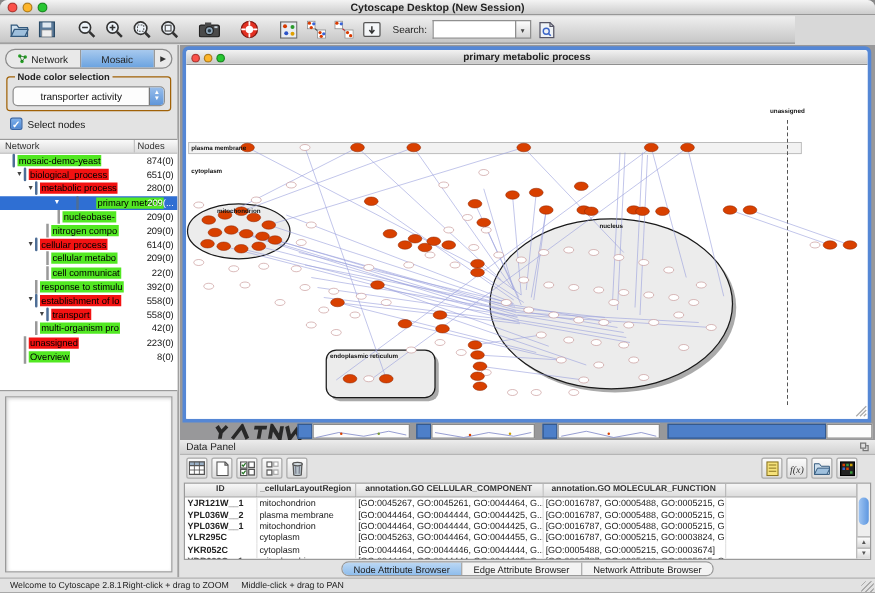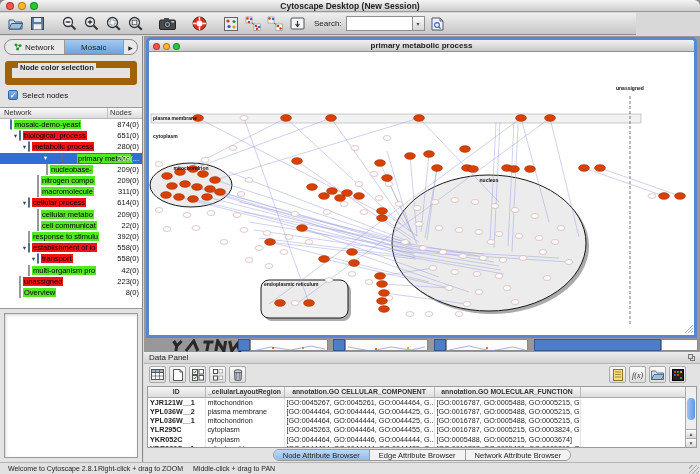--- a/index.html
+++ b/index.html
@@ -35,21 +35,21 @@
   .float-ic{position:absolute;right:4px;top:2px;width:8px;height:8px;}
   .float-ic span{position:absolute;border:1px solid #777;background:#ddd;width:5px;height:5px;}
   .float-ic .b{left:2px;top:2px;} .float-ic .a{left:0;top:0;}
   .ctabs{display:flex;margin:3px 4px 2px 4px;height:16px;border:1px solid #8b8b8b;
     border-radius:8px;overflow:hidden;background:#e9e9e9;}
   .ctab{flex:1;display:flex;align-items:center;justify-content:center;gap:3px;
     font-size:8px;color:#222;border-right:1px solid #9a9a9a;}
   .ctab.active{background:linear-gradient(#a7c9ee,#6ba3e0);}
   .ctab-arrow{width:13px;display:flex;align-items:center;justify-content:center;
     font-size:6px;color:#333;}
-  .grpbox{margin:4px 5px 0 5px;border:7px solid #a16207;border-radius:3px;
+  .grpbox{margin:4px 5px 0 5px;border:1px solid #a16207;border-radius:3px;
     padding:7px 4px 3px 4px;position:relative;}
   .grpbox .legend{position:absolute;top:-5px;left:6px;background:#e3e3e3;
     font-size:7.5px;font-weight:bold;color:#222;padding:0 2px;}
   .dropdown{display:flex;height:16px;border:1px solid #8f8f8f;border-radius:4px;
     background:#fdfdfd;overflow:hidden;align-items:center;}
   .dropdown .dval{flex:1;text-align:center;font-size:8px;color:#111;}
   .dropdown .dstep{width:12px;height:16px;background:linear-gradient(#9cc0ec,#5b93d8);
     border-left:1px solid #777;color:#fff;font-size:5px;line-height:5px;
     display:flex;flex-direction:column;align-items:center;justify-content:center;}
   .chkrow{display:flex;align-items:center;gap:4px;margin:5px 0 4px 8px;}
@@ -272,20 +272,27 @@
           </svg>
         <span>Network</span>
       </span>
       <span class="ctab active">
         <span>Mosaic</span>
       </span>
       <span class="ctab-arrow">▶</span>
     </div>
     <div class="grpbox">
       <span class="legend">Node color selection</span>
+      <div class="dropdown">
+        <span class="dval">transporter activity</span>
+        <span class="dstep">
+            <span>▲</span>
+            <span>▼</span>
+          </span>
+      </div>
     </div>
     <div class="chkrow">
       <span class="chk">✓</span>
       <span class="chklbl">Select nodes</span>
     </div>
     <div class="tree">
       <div class="thead">
         <span class="c1">Network</span>
         <span class="c2">Nodes</span>
       </div>
@@ -324,27 +331,20 @@
             <span class="ticon"><span class="file"></span></span>
             <span class="chip g">nucleobase-</span>
             <span class="cnt">209(0)</span>
           </div>
           <div class="trow">
             <span style="width: 30px; flex: 0 0 auto;"></span>
             <span class="arrow"></span>
             <span class="ticon"><span class="file"></span></span>
             <span class="chip g">nitrogen compo</span>
             <span class="cnt">209(0)</span>
-          </div>
-          <div class="trow">
-            <span style="width: 30px; flex: 0 0 auto;"></span>
-            <span class="arrow"></span>
-            <span class="ticon"><span class="file"></span></span>
-            <span class="chip g">macromolecule</span>
-            <span class="cnt">311(0)</span>
           </div>
           <div class="trow">
             <span style="width: 21px; flex: 0 0 auto;"></span>
             <span class="arrow">▼</span>
             <span class="ticon"><span class="fold"></span></span>
             <span class="chip r">cellular process</span>
             <span class="cnt">614(0)</span>
           </div>
           <div class="trow">
             <span style="width: 30px; flex: 0 0 auto;"></span>

